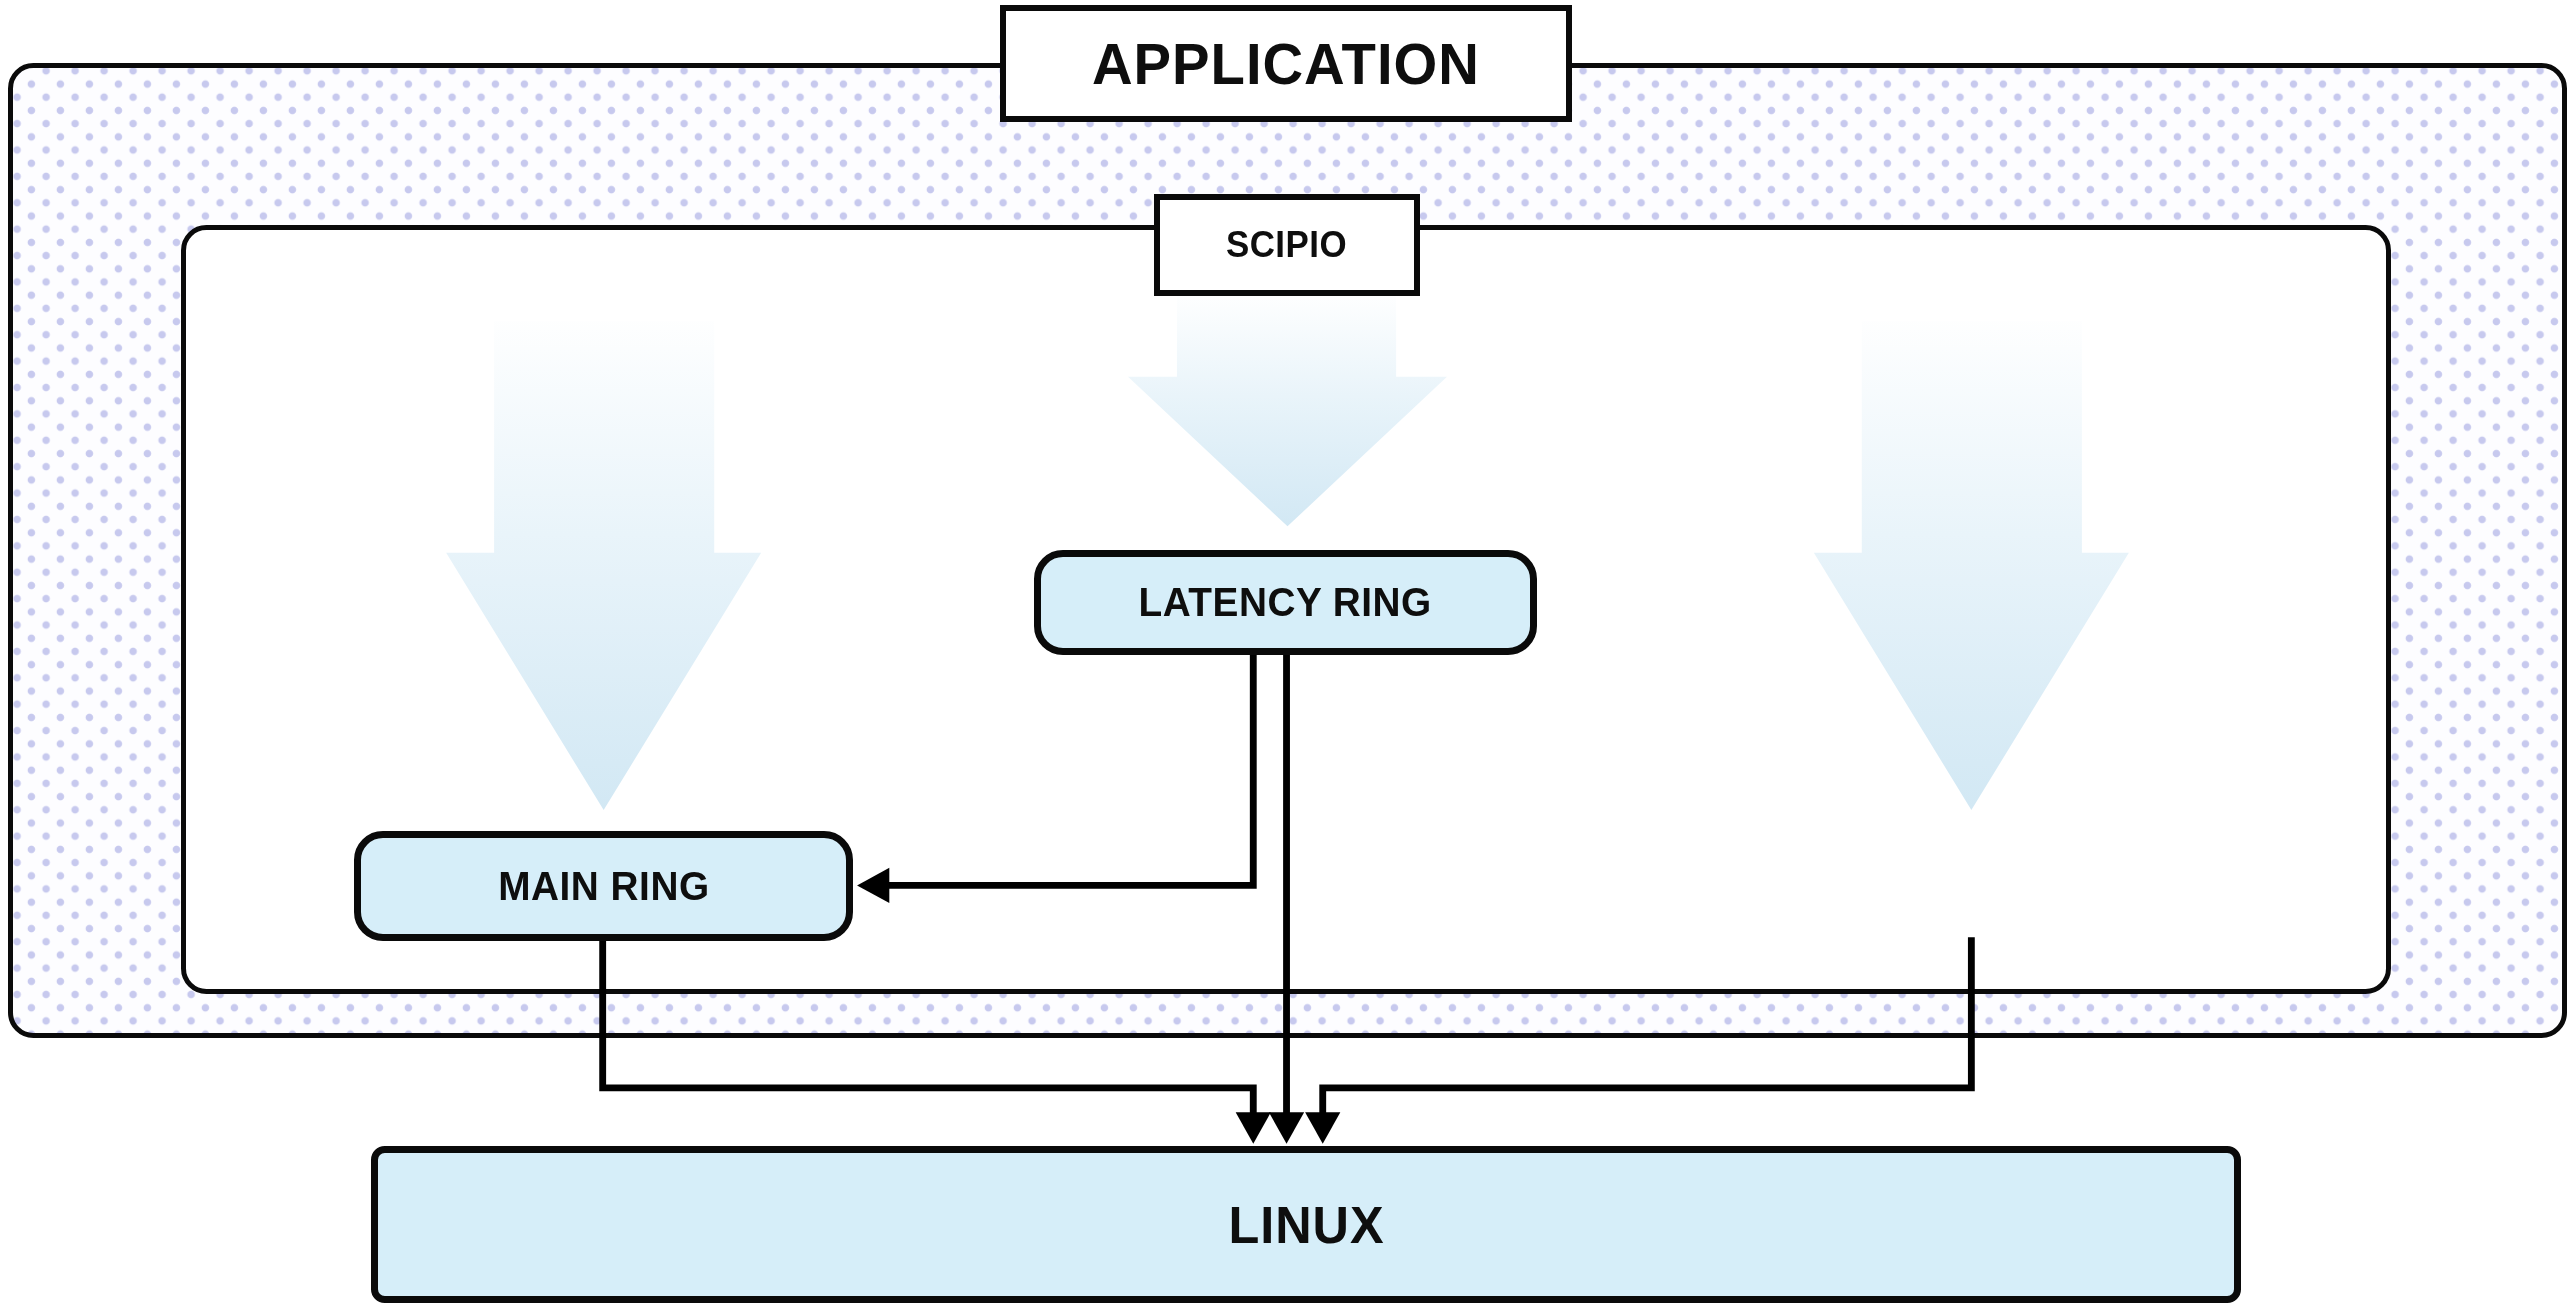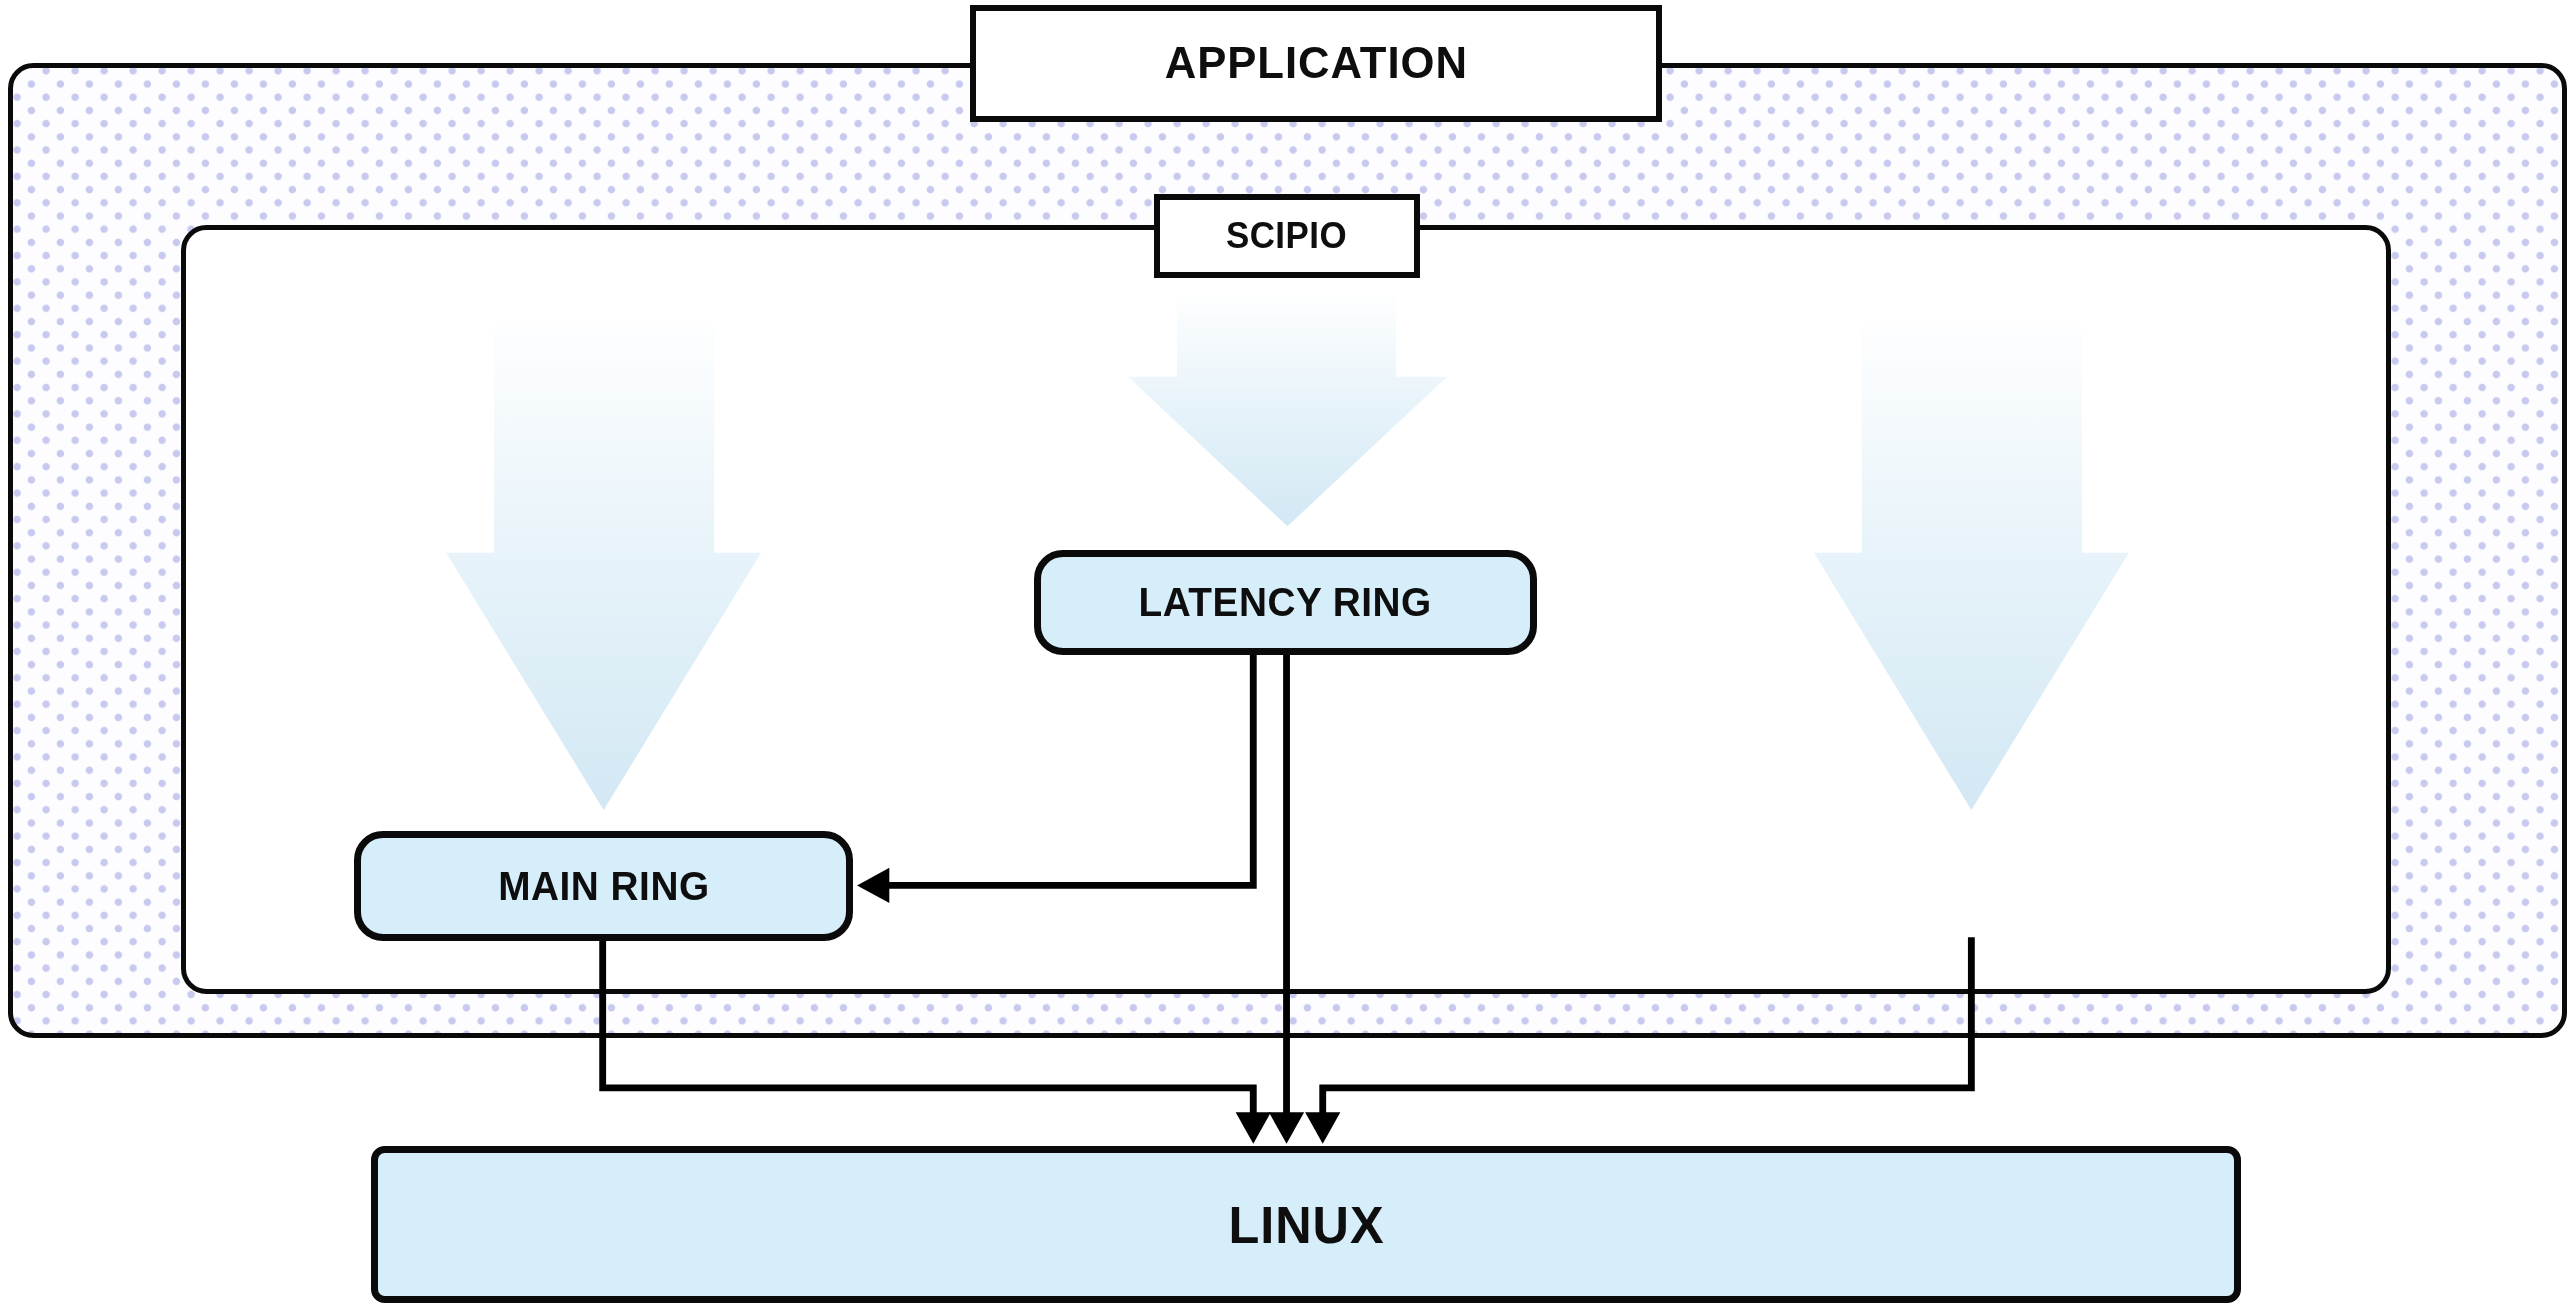--- a/index.html
+++ b/index.html
@@ -23,22 +23,22 @@
     border:5.9px solid #0a0a0a;border-radius:25.4px;background:#ffffff;z-index:2;
   }
   svg.layer{position:absolute;left:0;top:0;z-index:3;}
   .node{
     position:absolute;display:flex;align-items:center;justify-content:center;
     background:#d6eef9;border:7.8px solid #0a0a0a;border-radius:29px;
     color:#0e0e0e;font-weight:bold;letter-spacing:0.5px;z-index:4;
     box-sizing:border-box;white-space:nowrap;
   }
   .node.plain{background:#ffffff;border-radius:0;border-width:6.8px;}
-  .node-application{left:970px;top:4.9px;width:692px;height:117px;font-size:45px;letter-spacing:1px;}
-  .node-scipio{left:1154px;top:194px;width:266px;height:84px;font-size:36px;}
+  .node-application{left:1000px;top:4.9px;width:572px;height:117px;font-size:58px;letter-spacing:1px;}
+  .node-scipio{left:1154px;top:194px;width:266px;height:102px;font-size:36px;}
   .node-latency{left:1034px;top:550px;width:503px;height:105px;font-size:40px;}
   .node-main{left:354px;top:831px;width:499px;height:110px;font-size:40px;align-items:center;}
   .node-poll{left:1722px;top:831px;width:501px;height:110px;font-size:40px;}
   .node-linux{left:371px;top:1146px;width:1870px;height:157px;font-size:52px;border-radius:13.7px;letter-spacing:1px;}
   .label{transform:scaleX(0.97);}
 </style>
 </head>
 <body>
 
 <div class="canvas">

